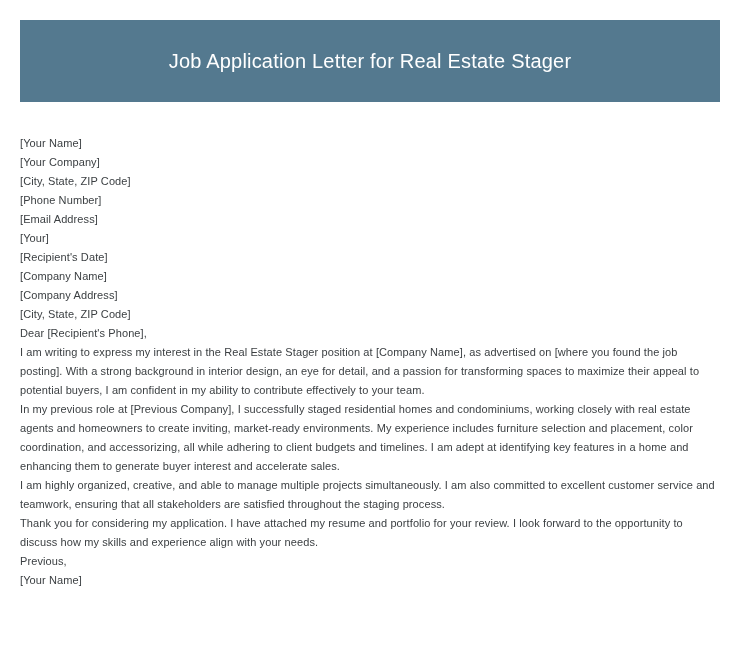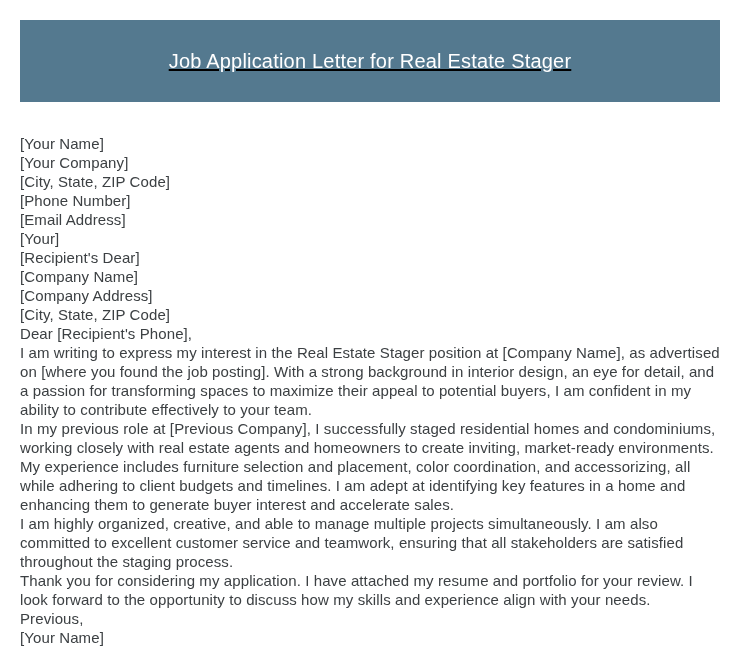--- a/index.html
+++ b/index.html
@@ -19,34 +19,33 @@
     background: #ffffff;
     box-sizing: border-box;
   }
   .header-band {
     margin: 20px 20px 0 20px;
     height: 82px;
     background: #54798F;
     display: flex;
     align-items: center;
     justify-content: center;
-    text-decoration: underline;
   }
   .page-title {
     color: #ffffff;
     font-size: 20px;
     font-weight: 500;
     letter-spacing: 0.2px;
     text-align: center;
   }
   .letter {
     margin: 32px 20px 0 20px;
     width: 702px;
     color: #3c4043;
-    font-size: 15px;
+    font-size: 11px;
     line-height: 19px;
     letter-spacing: 0.1px;
   }
   .letter-line {
     margin: 0;
     padding: 0;
     white-space: pre-wrap;
     overflow-wrap: break-word;
   }
 </style>
@@ -59,21 +58,21 @@
     <div class="page-title" style="color: rgb(255, 255, 255);">Job Application Letter for Real Estate Stager</div>
   </div>
 
   <div class="letter" style="color: rgb(60, 64, 67);">
       <div class="letter-line">[Your Name]</div>
       <div class="letter-line">[Your Company]</div>
       <div class="letter-line">[City, State, ZIP Code]</div>
       <div class="letter-line">[Phone Number]</div>
       <div class="letter-line">[Email Address]</div>
       <div class="letter-line">[Your]</div>
-      <div class="letter-line">[Recipient's Dear]</div>
+      <div class="letter-line">[Recipient's Date]</div>
       <div class="letter-line">[Company Name]</div>
       <div class="letter-line">[Company Address]</div>
       <div class="letter-line">[City, State, ZIP Code]</div>
       <div class="letter-line">Dear [Recipient's Phone],</div>
       <div class="letter-line">I am writing to express my interest in the Real Estate Stager position at [Company Name], as advertised on [where you found the job posting]. With a strong background in interior design, an eye for detail, and a passion for transforming spaces to maximize their appeal to potential buyers, I am confident in my ability to contribute effectively to your team.</div>
       <div class="letter-line">In my previous role at [Previous Company], I successfully staged residential homes and condominiums, working closely with real estate agents and homeowners to create inviting, market-ready environments. My experience includes furniture selection and placement, color coordination, and accessorizing, all while adhering to client budgets and timelines. I am adept at identifying key features in a home and enhancing them to generate buyer interest and accelerate sales.</div>
       <div class="letter-line">I am highly organized, creative, and able to manage multiple projects simultaneously. I am also committed to excellent customer service and teamwork, ensuring that all stakeholders are satisfied throughout the staging process.</div>
       <div class="letter-line">Thank you for considering my application. I have attached my resume and portfolio for your review. I look forward to the opportunity to discuss how my skills and experience align with your needs.</div>
       <div class="letter-line">Previous,</div>
       <div class="letter-line">[Your Name]</div>

